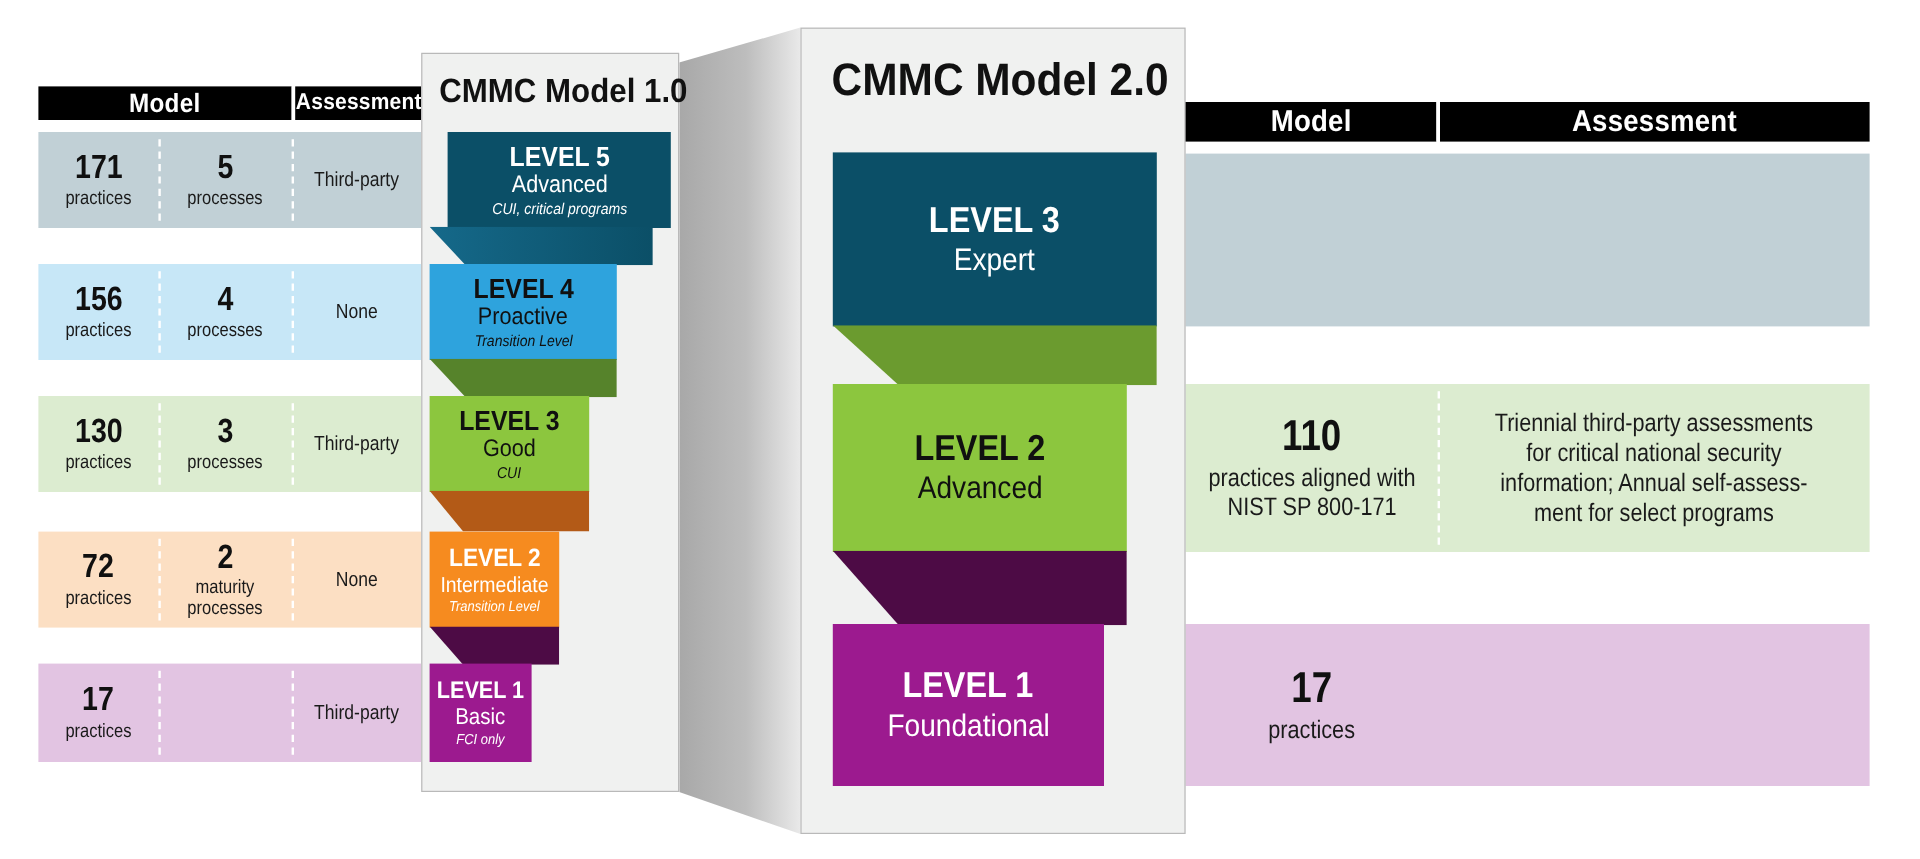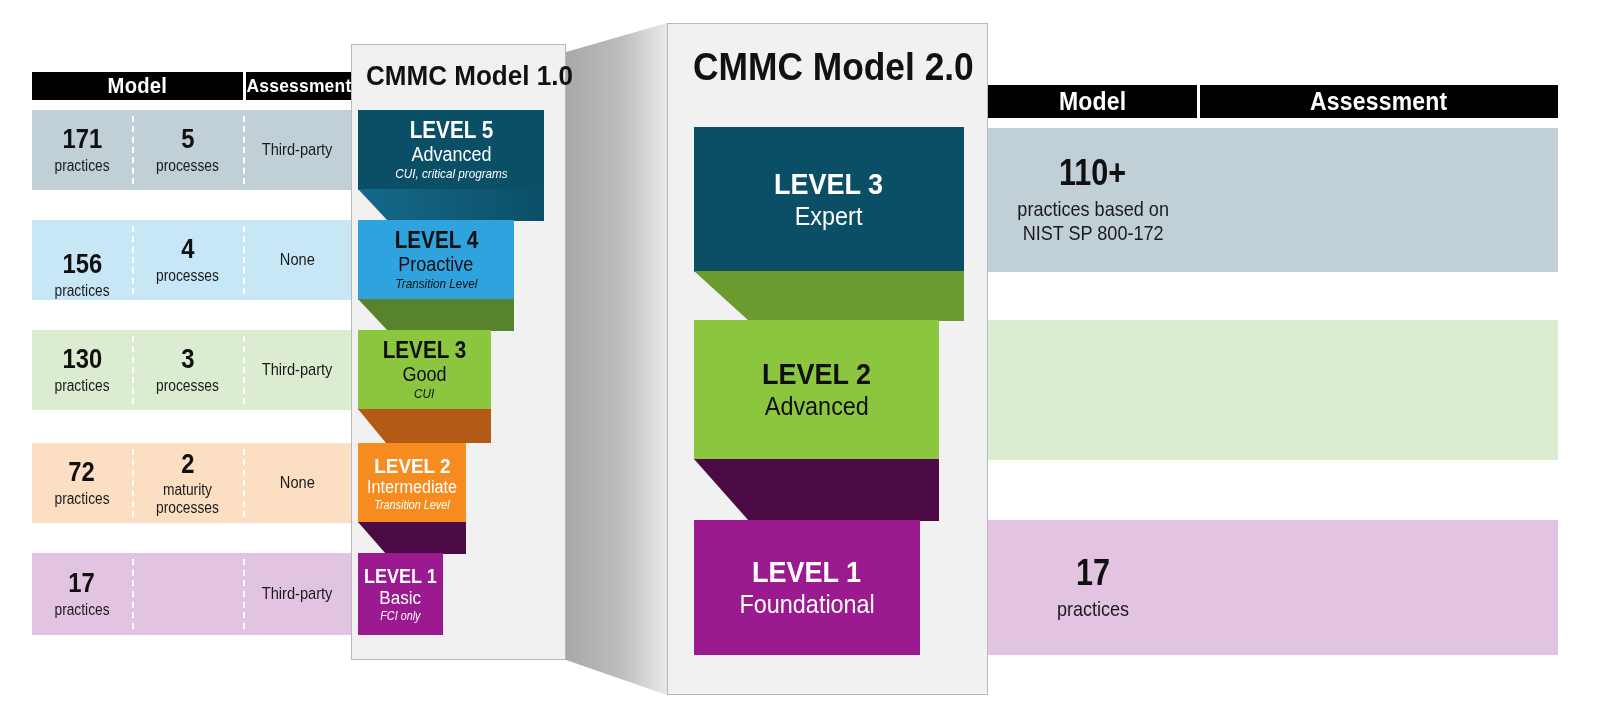--- a/index.html
+++ b/index.html
@@ -160,21 +160,21 @@
     <div class="cell" style="width:111px;">
       <div class="big" style="font-size:28px;">5</div>
       <div class="sub" style="font-size:16px;margin-top:4px;white-space:pre-line;">processes</div>
     </div>
     <div class="cell" style="width:108px;">
       <div class="plain" style="font-size:17px;">Third-party</div>
     </div>
   </div>
 
   <div class="abs row" style="left:32px; top:220px; width:319px; height:80px; background:#c7e7f7;">
-    <div class="cell" style="width:100px;justify-content:flex-end;">
+    <div class="cell" style="width:100px;">
       <div class="big" style="font-size:28px;">156</div>
       <div class="sub" style="font-size:16px;margin-top:4px;">practices</div>
     </div>
     <div class="cell" style="width:111px;">
       <div class="big" style="font-size:28px;">4</div>
       <div class="sub" style="font-size:16px;margin-top:4px;white-space:pre-line;">processes</div>
     </div>
     <div class="cell" style="width:108px;">
       <div class="plain" style="font-size:17px;">None</div>
     </div>
@@ -220,21 +220,21 @@
     </div>
     <div class="cell" style="width:108px;">
       <div class="plain" style="font-size:17px;">Third-party</div>
     </div>
   </div>
 
   <div class="abs panel" style="left:351px; top:44px; width:215px; height:616px;"></div>
 
   <div class="abs panel-title" style="left:366px; top:60px; font-size:28px; line-height:32px;">CMMC Model 1.0</div>
 
-  <div class="abs lvl" style="left:358px; top:110px; width:186px; height:80px; background:#0b4f67;">
+  <div class="abs lvl" style="left:373px; top:110px; width:186px; height:80px; background:#0b4f67;">
     <div class="t1" style="font-size:23px;color:#ffffff;">LEVEL 5</div>
     <div class="t2" style="font-size:20px;color:#ffffff;margin-top:2px;">Advanced</div>
     <div class="t3" style="font-size:13px;color:#ffffff;margin-top:2px;">CUI, critical programs</div>
   </div>
   <svg class="step" style="left:358px; top:189px; width:186px; height:32px;" viewBox="0 0 186 32" preserveAspectRatio="none">
     <defs>
         <linearGradient id="s5" x1="0" y1="0" x2="1" y2="0">
           <stop offset="0%" stop-color="#15698a"></stop>
           <stop offset="100%" stop-color="#0b4f67"></stop>
         </linearGradient>
@@ -269,28 +269,34 @@
     <polygon points="0,0 108,0 108,32 28,32" fill="#4d0b45"></polygon>
   </svg>
 
   <div class="abs lvl" style="left:358px; top:553px; width:85px; height:82px; background:#9c1a8f;">
     <div class="t1" style="font-size:20px;color:#ffffff;">LEVEL 1</div>
     <div class="t2" style="font-size:19px;color:#ffffff;margin-top:2px;">Basic</div>
     <div class="t3" style="font-size:12px;color:#ffffff;margin-top:2px;">FCI only</div>
   </div>
 
   <div class="abs row" style="left:955px; top:128px; width:603px; height:144px; background:#c1d0d6;">
+  </div>
+
+  <div class="abs row" style="left:955px; top:320px; width:603px; height:140px; background:#dcecd0;">
     <div class="cell" style="width:243px;padding-left:33px;">
-      <div class="big" style="font-size:36px;">110+</div>
-      <div class="sub" style="font-size:21px;margin-top:6px;white-space:pre-line;">practices based on
-NIST SP 800-172</div>
-    </div>
-  </div>
-
-  <div class="abs row" style="left:955px; top:320px; width:603px; height:140px; background:#dcecd0;">
+      <div class="big" style="font-size:36px;">110</div>
+      <div class="sub" style="font-size:21px;margin-top:6px;white-space:pre-line;">practices aligned with
+NIST SP 800-171</div>
+    </div>
+    <div class="cell" style="width:360px;">
+      <div class="plain" style="font-size:21px;white-space:pre-line;">Triennial third-party assessments
+for critical national security
+information; Annual self-assess-
+ment for select programs</div>
+    </div>
   </div>
 
   <div class="abs row" style="left:955px; top:520px; width:603px; height:135px; background:#e2c4e2;">
     <div class="cell" style="width:243px;padding-left:33px;">
       <div class="big" style="font-size:36px;">17</div>
       <div class="sub" style="font-size:21px;margin-top:6px;white-space:pre-line;">practices</div>
     </div>
   </div>
 
   <div class="abs panel" style="left:667px; top:23px; width:321px; height:672px;"></div>

